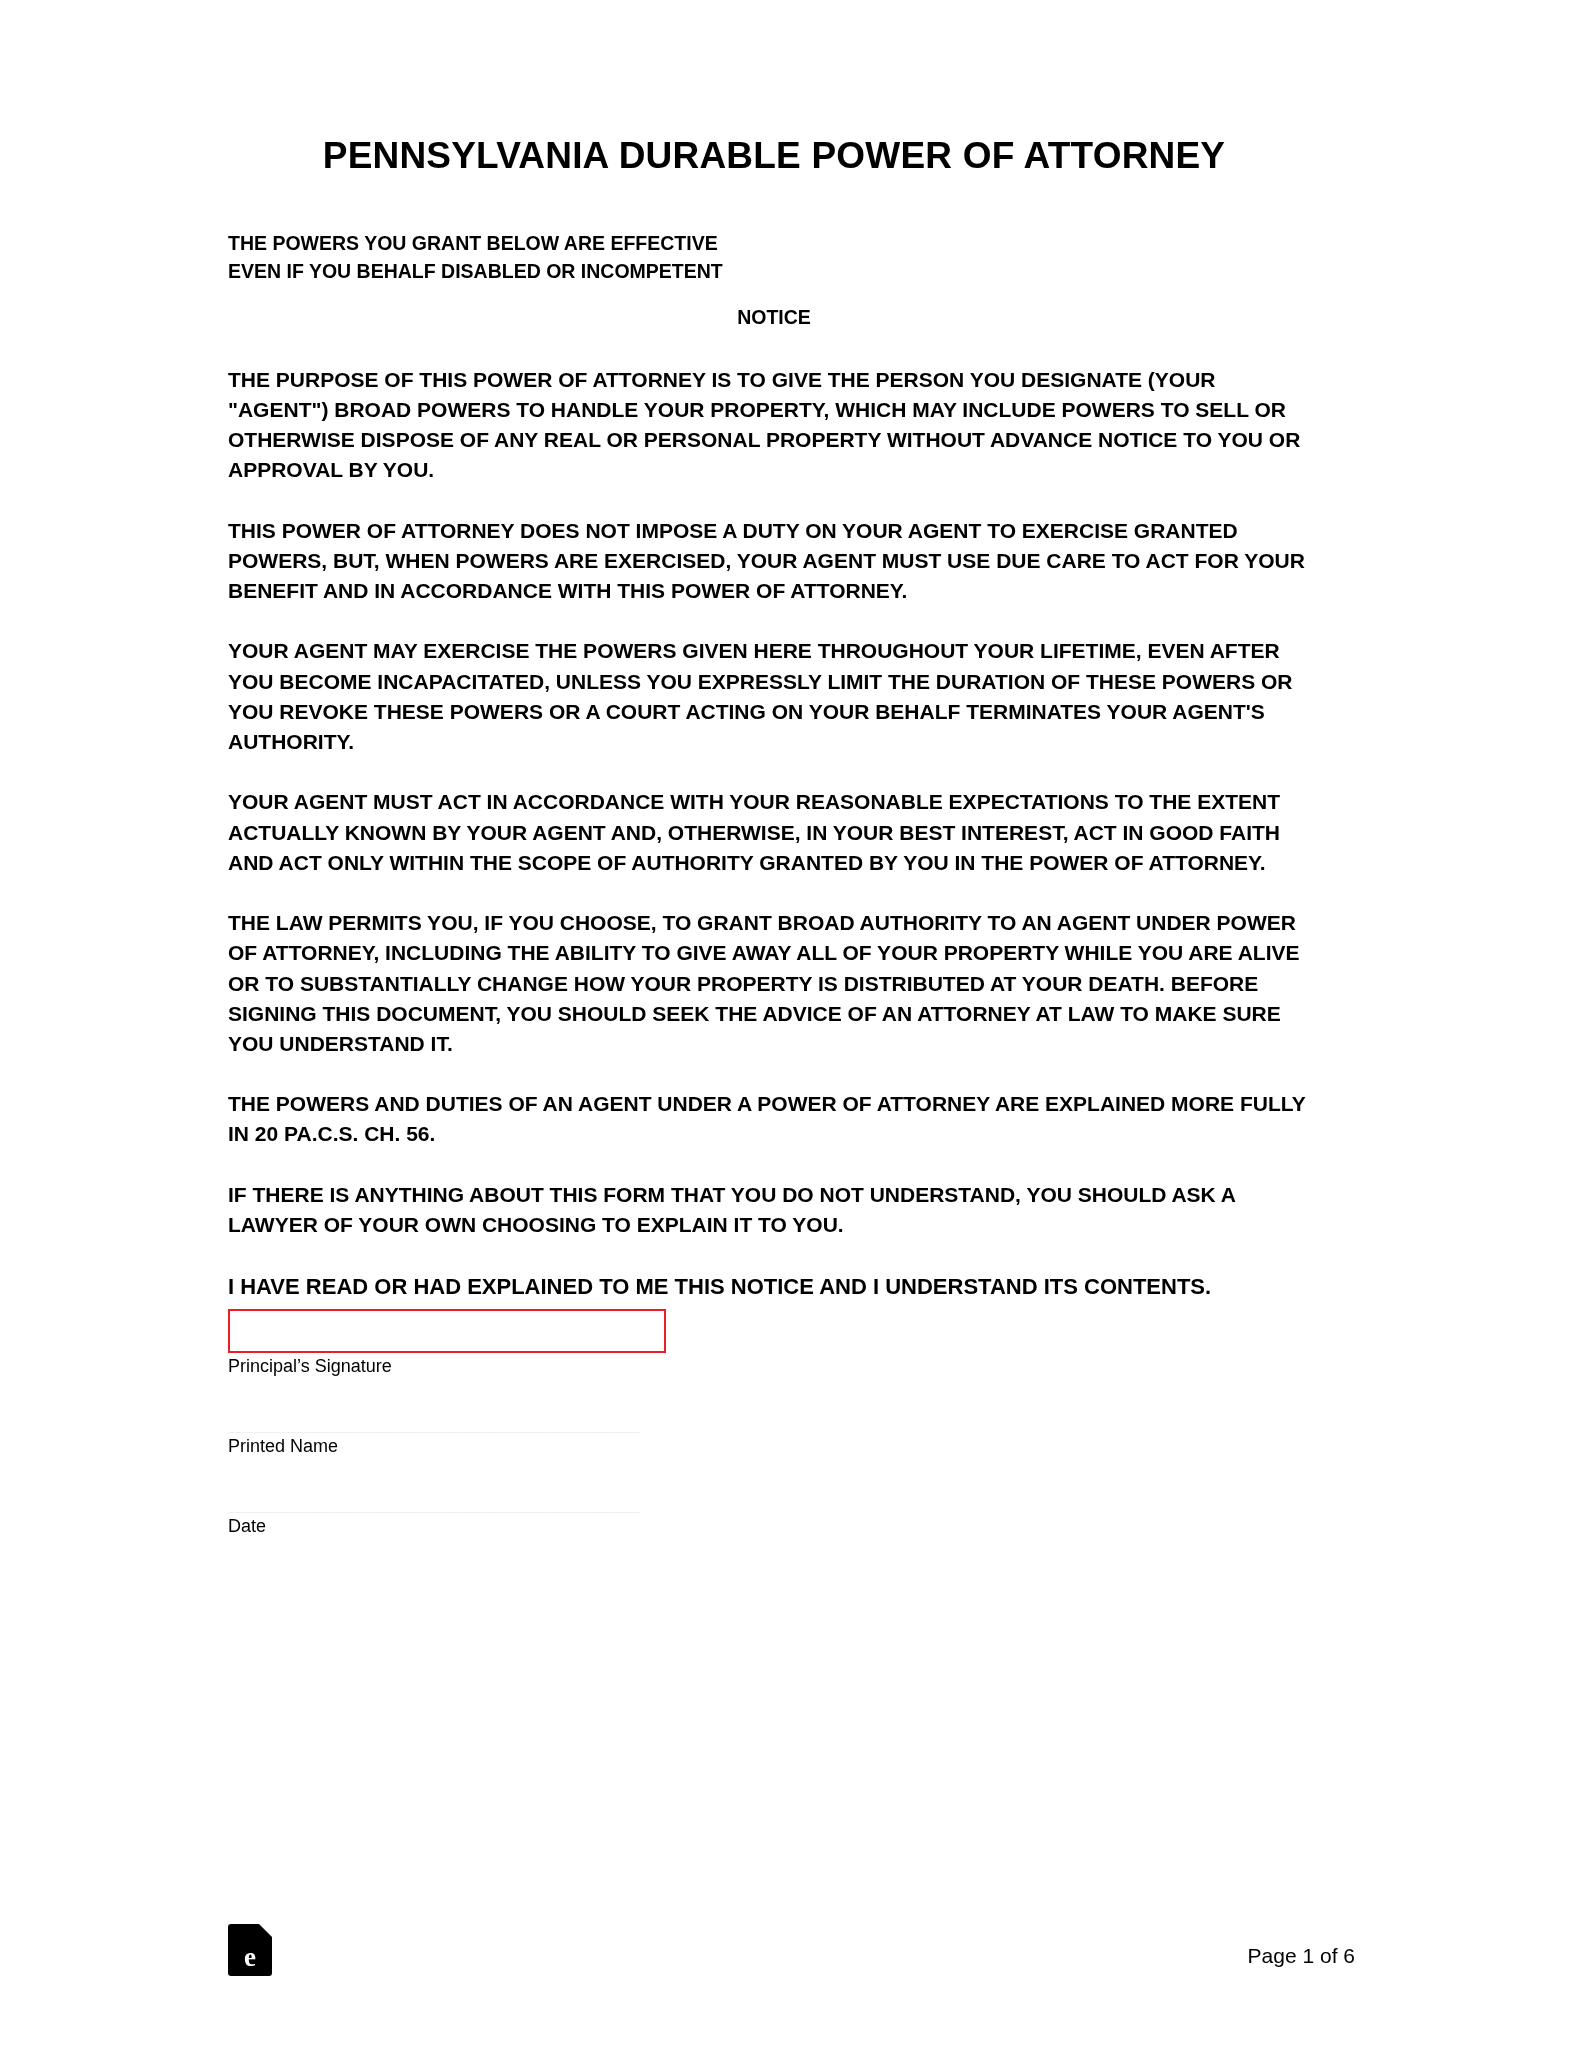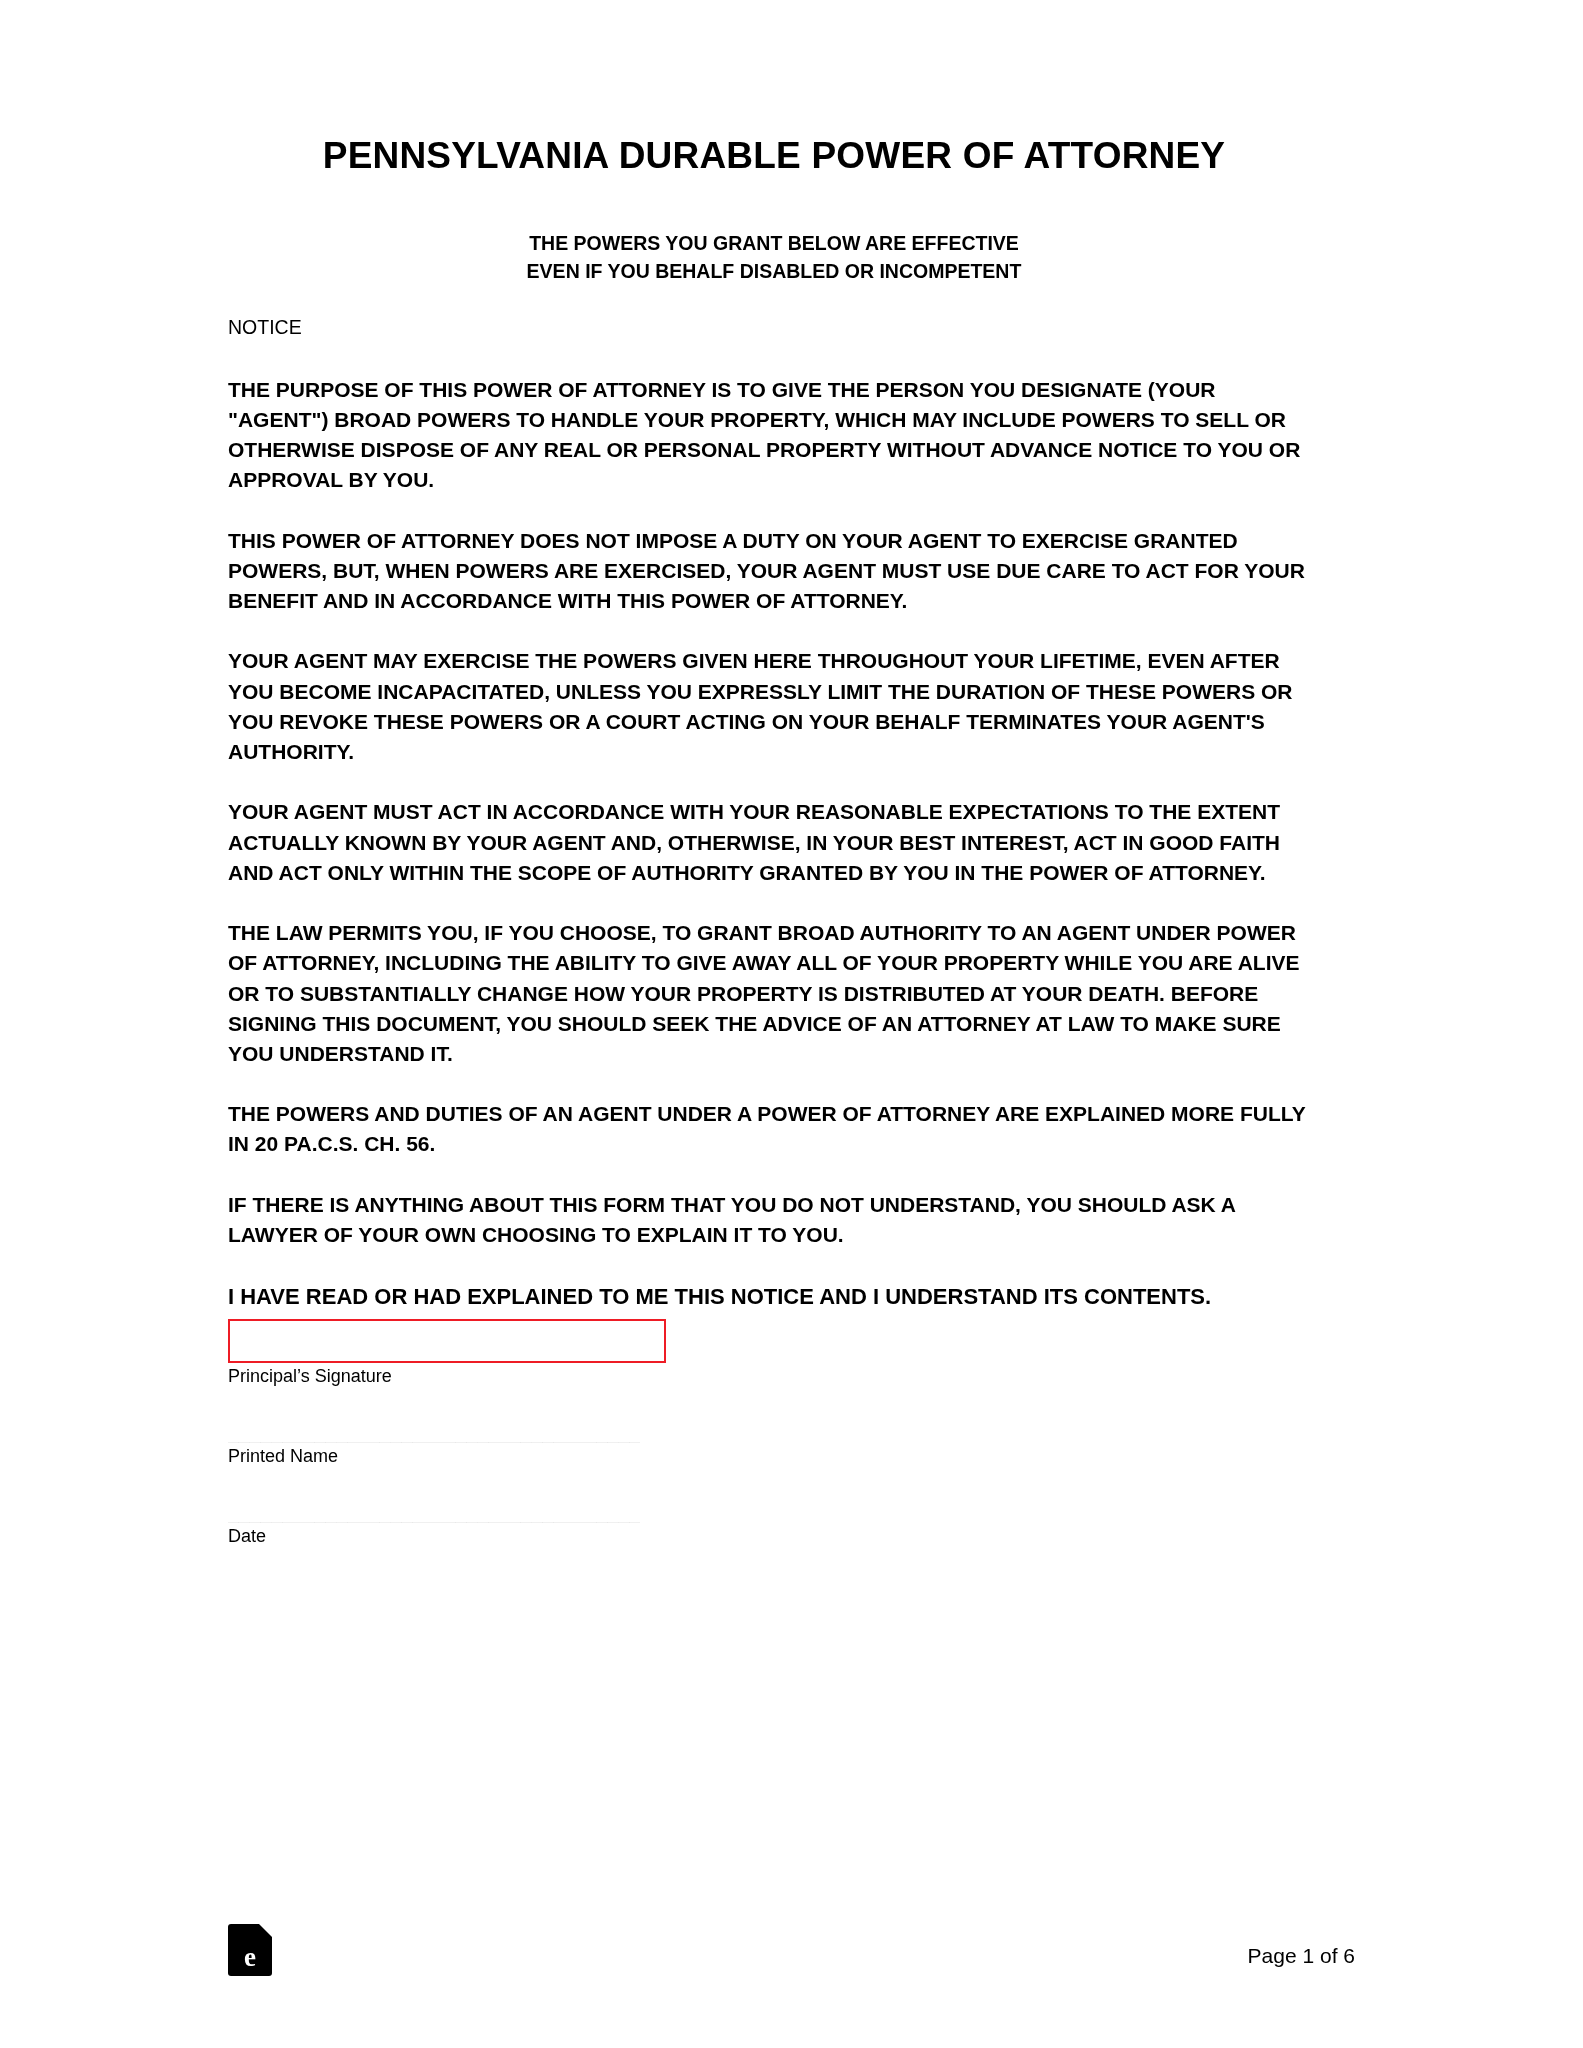--- a/index.html
+++ b/index.html
@@ -27,31 +27,30 @@
   }
   .doc-title {
     text-align: center;
     font-size: 37px;
     font-weight: bold;
     letter-spacing: 0.2px;
     margin-top: 134px;
     line-height: 1.2;
   }
   .subtitle {
-    text-align: center;
     font-size: 19.5px;
     font-weight: bold;
     line-height: 1.42;
     margin-top: 52px;
   }
   .notice-head {
-    text-align: left;
+    text-align: center;
     font-size: 19.5px;
-    font-weight: normal;
-    margin-top: 30px;
+    font-weight: bold;
+    margin-top: 20px;
   }
   .para {
     font-size: 21px;
     font-weight: bold;
     line-height: 1.44;
     margin-top: 30px;
     text-align: left;
   }
   .para.first {
     margin-top: 36px;

